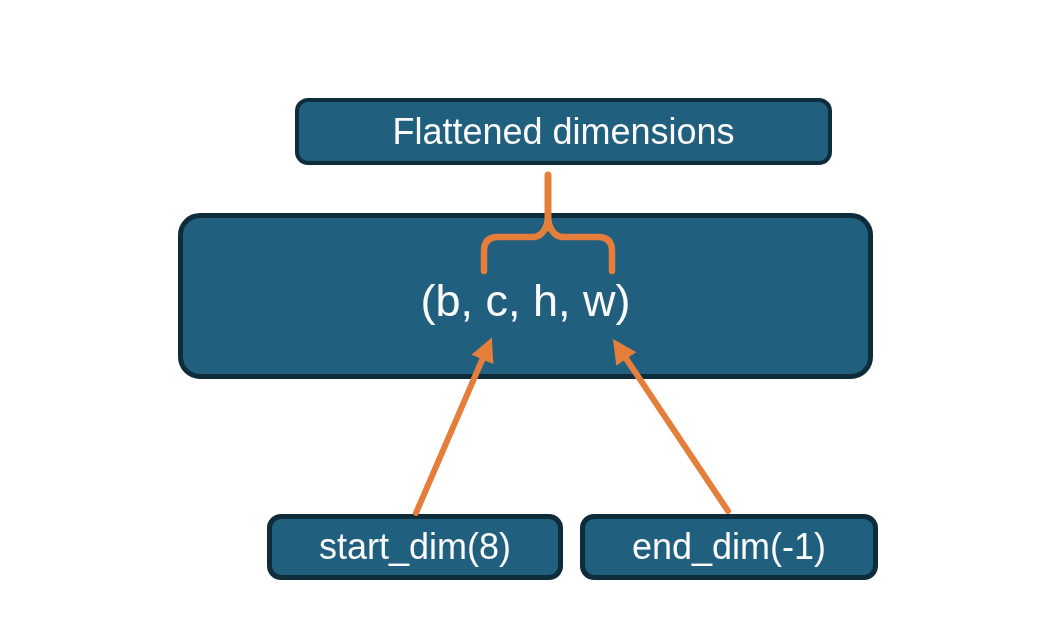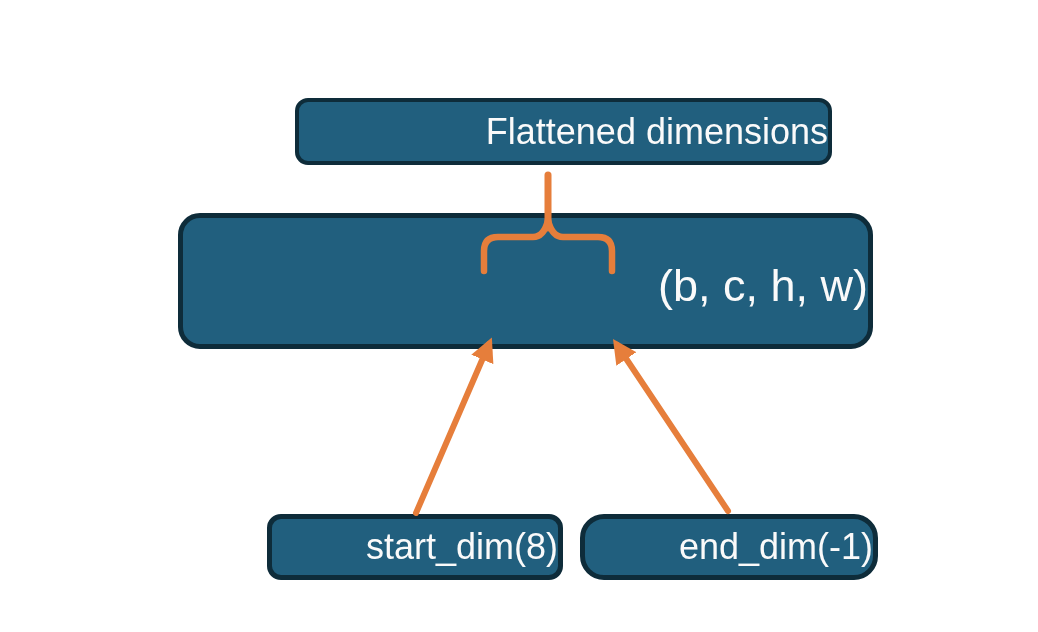--- a/index.html
+++ b/index.html
@@ -21,49 +21,49 @@
     background: var(--background);
     overflow: hidden;
   }
   .node {
     position: absolute;
     background: var(--node-fill);
     border: 4px solid var(--node-border);
     color: var(--node-text);
     display: flex;
     align-items: center;
-    justify-content: flex-end;
+    justify-content: center;
     white-space: nowrap;
   }
   .node-title {
     left: 295px; top: 98px;
     width: 537px; height: 67px;
     border-radius: 13px;
     font-size: 36px;
   }
   .node-tensor {
     left: 178px; top: 213px;
-    width: 695px; height: 136px;
+    width: 695px; height: 166px;
     border-width: 5px;
     border-radius: 22px;
     font-size: 45px;
     padding-top: 10px;
   }
   .node-start {
     left: 267px; top: 514px;
     width: 296px; height: 66px;
     border-width: 5px;
     border-radius: 14px;
     font-size: 36px;
   }
   .node-end {
     left: 580px; top: 514px;
     width: 298px; height: 66px;
     border-width: 5px;
-    border-radius: 24px;
+    border-radius: 14px;
     font-size: 36px;
   }
   .connector-layer {
     position: absolute;
     left: 0; top: 0;
     width: 1038px; height: 632px;
     pointer-events: none;
     z-index: 5;
   }
   .connector-layer path, .connector-layer line {

